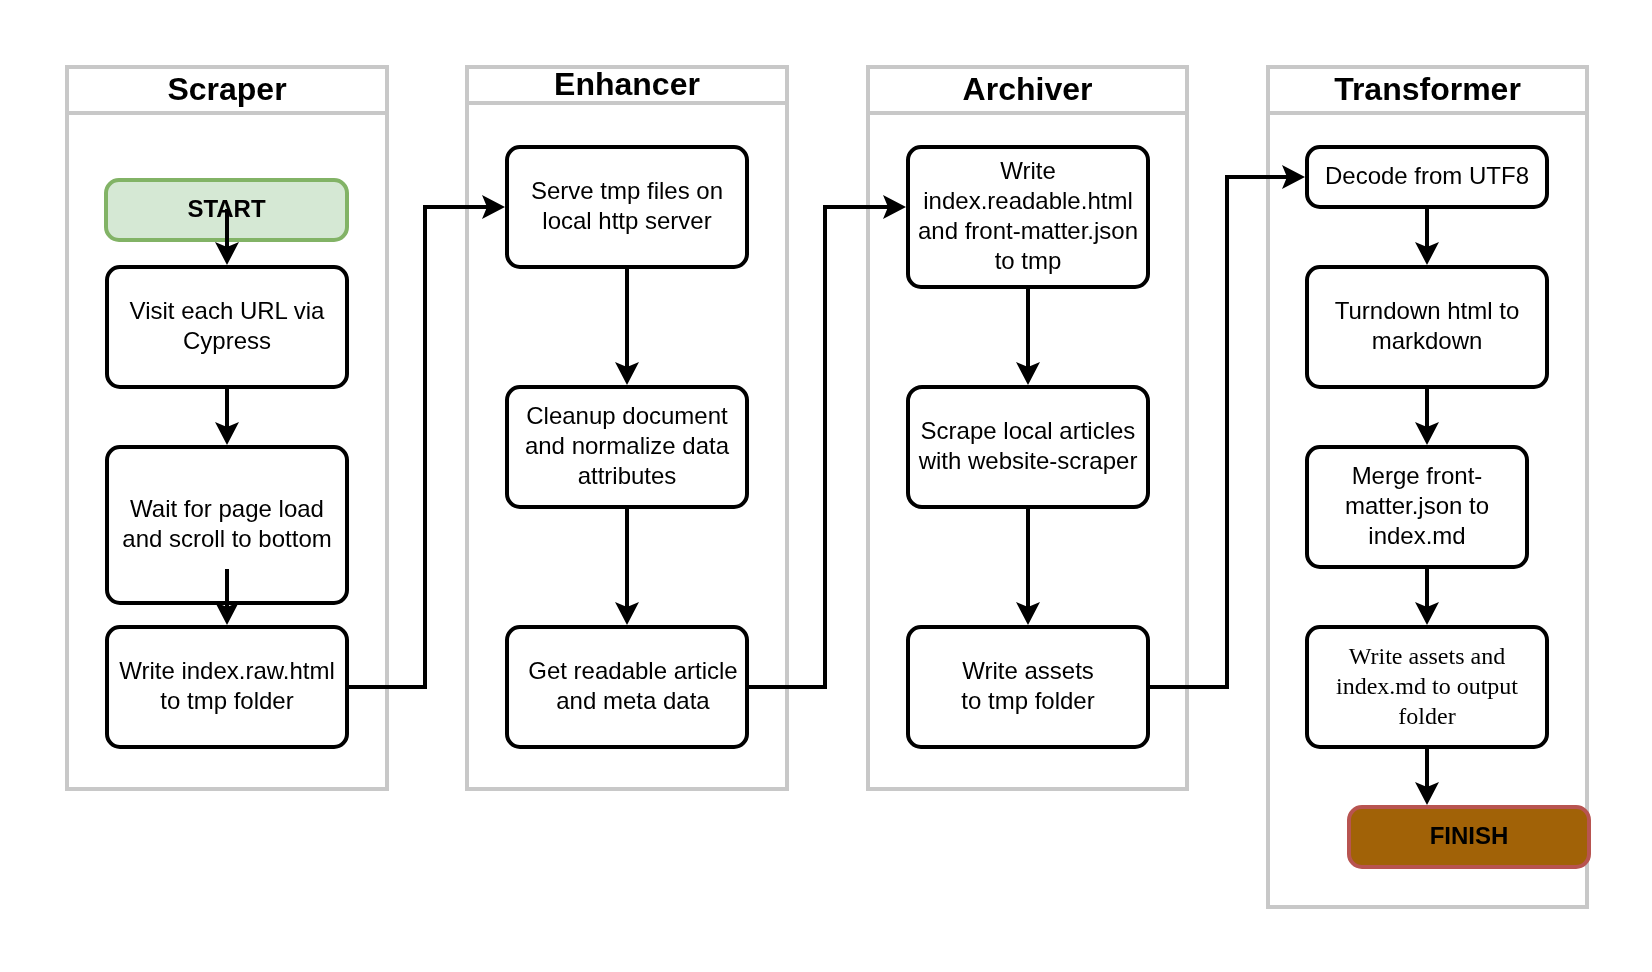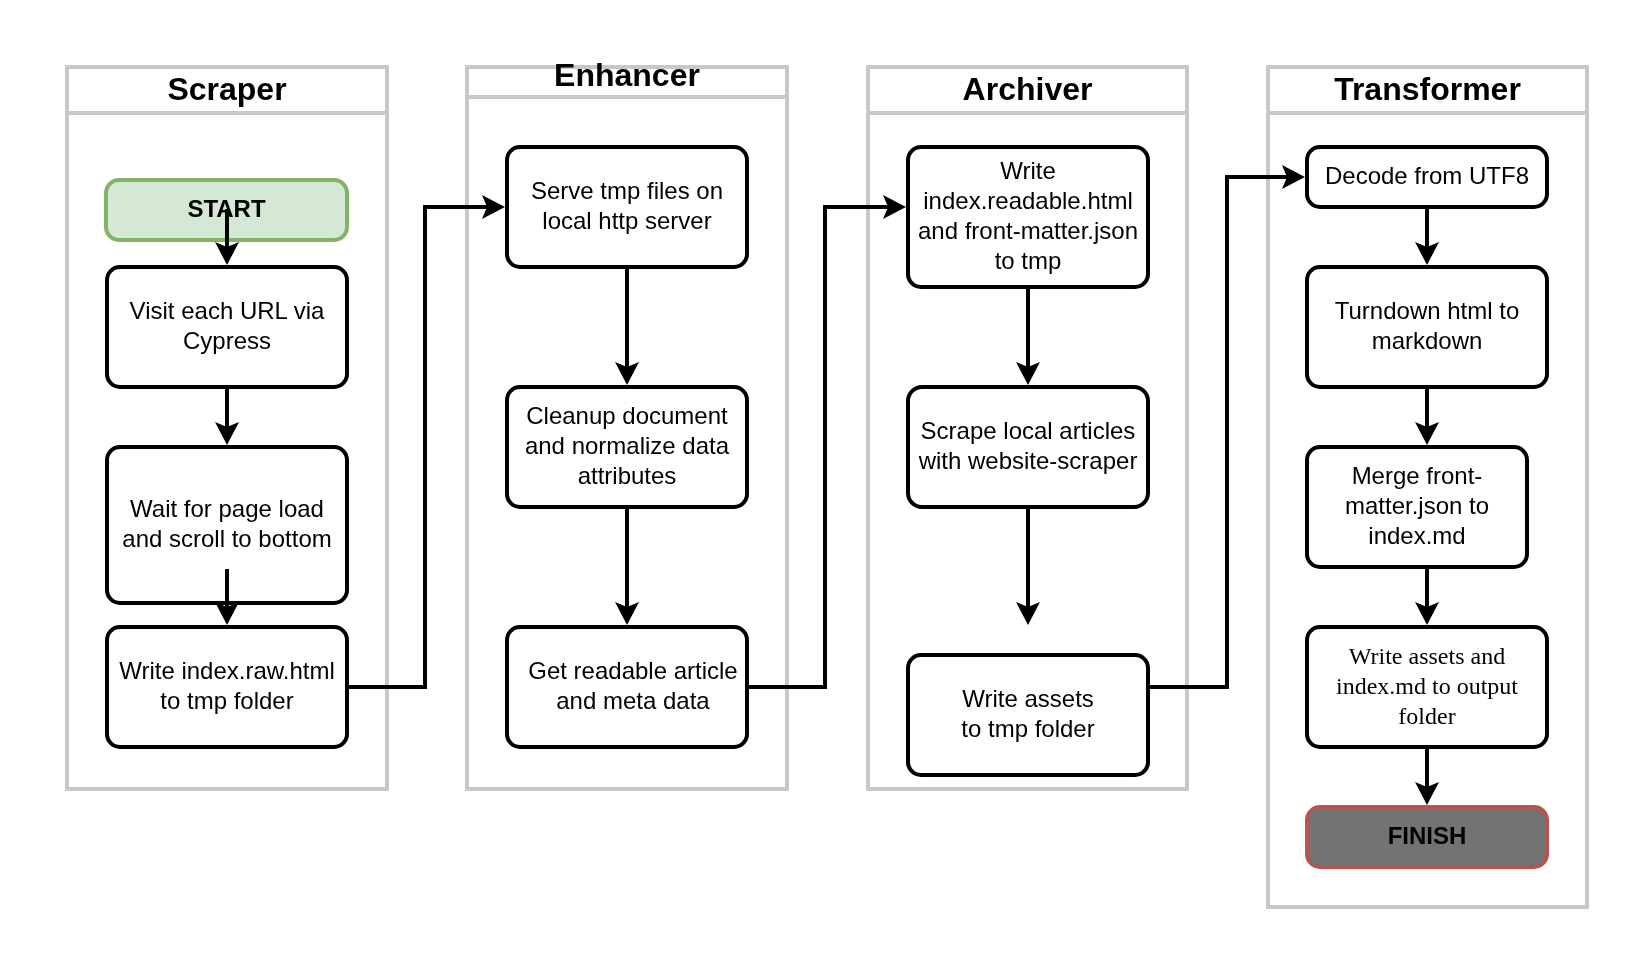--- a/index.html
+++ b/index.html
@@ -53,21 +53,21 @@
     display: flex;
     align-items: center;
     justify-content: center;
     text-align: center;
     font-size: 24px;
     line-height: 30px;
     color: #000000;
   }
   .node.terminal { font-weight: bold; }
   .node.start  { border-color: #82b366; background: #d5e8d4; }
-  .node.finish { border-color: #b85450; background: #737373; }
+  .node.finish { border-color: #b85450; background: #a16207; margin-left: 42px; }
   .node .label { display: block; white-space: pre-line; transform: translate3d(0, -1px, 0); }
   
   svg#edges {
     position: absolute;
     left: 0;
     top: 0;
     width: 1652px;
     height: 972px;
     overflow: visible;
     pointer-events: none;
@@ -101,21 +101,21 @@
   <div class="node" style="left: 105px; top: 445px; width: 244px; height: 160px;">
     <span class="label">Wait for page load
 and scroll to bottom</span>
   </div>
   <div class="node" style="left: 105px; top: 625px; width: 244px; height: 124px;">
     <span class="label">Write index.raw.html
 to tmp folder</span>
   </div>
 
   <div class="lane" style="left: 465px; top: 65px; width: 324px; height: 726px;">
-    <div class="lane-header" style="height: 30px; align-items: flex-end;">
+    <div class="lane-header" style="height: 36px;">
       <span>Enhancer</span>
     </div>
   </div>
   <div class="node" style="left: 505px; top: 145px; width: 244px; height: 124px;">
     <span class="label">Serve tmp files on
 local http server</span>
   </div>
   <div class="node" style="left: 505px; top: 385px; width: 244px; height: 124px;">
     <span class="label">Cleanup document
 and normalize data
@@ -134,21 +134,21 @@
   <div class="node" style="left: 906px; top: 145px; width: 244px; height: 144px;">
     <span class="label">Write
 index.readable.html
 and front-matter.json
 to tmp</span>
   </div>
   <div class="node" style="left: 906px; top: 385px; width: 244px; height: 124px; border-radius: 16px;">
     <span class="label">Scrape local articles
 with website-scraper</span>
   </div>
-  <div class="node" style="left: 906px; top: 625px; width: 244px; height: 124px; margin-top: 28px;">
+  <div class="node" style="left: 906px; top: 625px; width: 244px; height: 124px;">
     <span class="label">Write assets
 to tmp folder</span>
   </div>
 
   <div class="lane" style="left: 1266px; top: 65px; width: 323px; height: 844px;">
     <div class="lane-header" style="height: 46px;">
       <span>Transformer</span>
     </div>
   </div>
   <div class="node" style="left: 1305px; top: 145px; width: 244px; height: 64px;">

